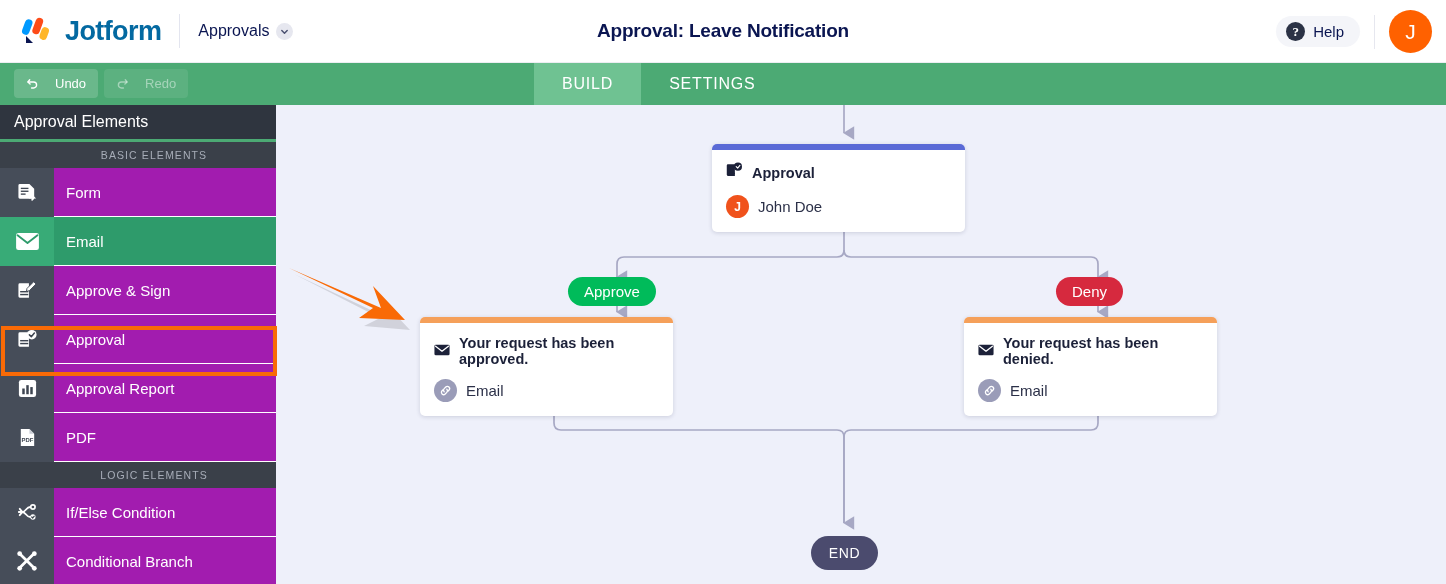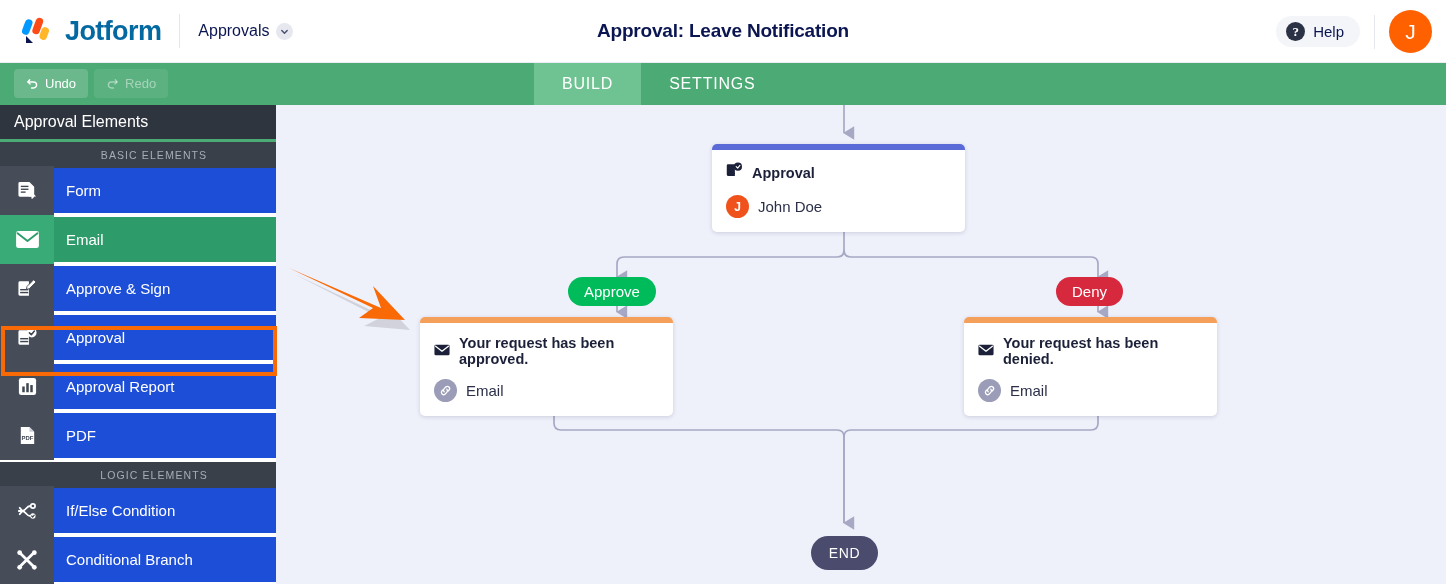--- a/index.html
+++ b/index.html
@@ -59,53 +59,53 @@
     display: flex; align-items: center; justify-content: center; cursor: pointer;
   }
 
   
   .toolbar {
     position: absolute; top: 63px; left: 0; width: 1446px; height: 42px;
     background: #4caa74;
   }
   .tb-left { position: absolute; left: 14px; top: 6px; display: flex; gap: 6px; }
   .tb-btn {
-    display: flex; align-items: center; gap: 6px;
+    display: flex; align-items: center; gap: 16px;
     height: 29px; padding: 0 12px; border-radius: 4px;
     background: rgba(255,255,255,0.17);
     font-size: 13px; color: #ffffff; cursor: pointer;
   }
   .tb-btn.disabled { color: rgba(255,255,255,0.45); background: rgba(255,255,255,0.09); cursor: default; }
   .tabs { position: absolute; left: 534px; top: 0; display: flex; height: 42px; }
   .tab {
     padding: 0 28px; height: 42px; line-height: 42px;
     color: #ffffff; font-size: 16px; letter-spacing: 0.8px; cursor: pointer;
   }
   .tab.active { background: #6fc292; }
 
   
   .sidebar {
     position: absolute; left: 0; top: 105px; width: 308px; height: 479px;
-    background: #1d4ed8; overflow: hidden;
+    background: #a21caf; overflow: hidden;
   }
   .sb-head {
     height: 37px; background: #2f353f; display: flex; align-items: center;
     justify-content: space-between; padding: 0 16px 0 14px;
     border-bottom: 3px solid #4caa74;
   }
   .sb-title { color: #ffffff; font-size: 16px; }
   .sb-close { color: #ffffff; font-size: 19px; cursor: pointer; line-height: 1; }
   .sb-section {
     height: 26px; line-height: 26px; text-align: center;
     color: #a7adb8; font-size: 10.5px; letter-spacing: 1.1px;
     background: #3a4049;
   }
   .sb-item {
     display: flex; align-items: center; height: 49px; cursor: pointer;
-    border-bottom: 4px solid #ffffff; position: relative;
+    border-bottom: 1px solid #ffffff; position: relative;
   }
   .sb-icon-box {
     width: 54px; height: 49px; display: flex; align-items: center;
     justify-content: center; background: #464d59; flex: 0 0 54px;
   }
   .sb-label { color: #ffffff; font-size: 15px; padding-left: 12px; }
   .sb-item.selected { background: #2e9b6b; }
   .sb-item.selected .sb-icon-box { background: #38ab77; }
   .sel-ring {
     position: absolute; left: 1px; top: 221px; width: 276px; height: 50px;

